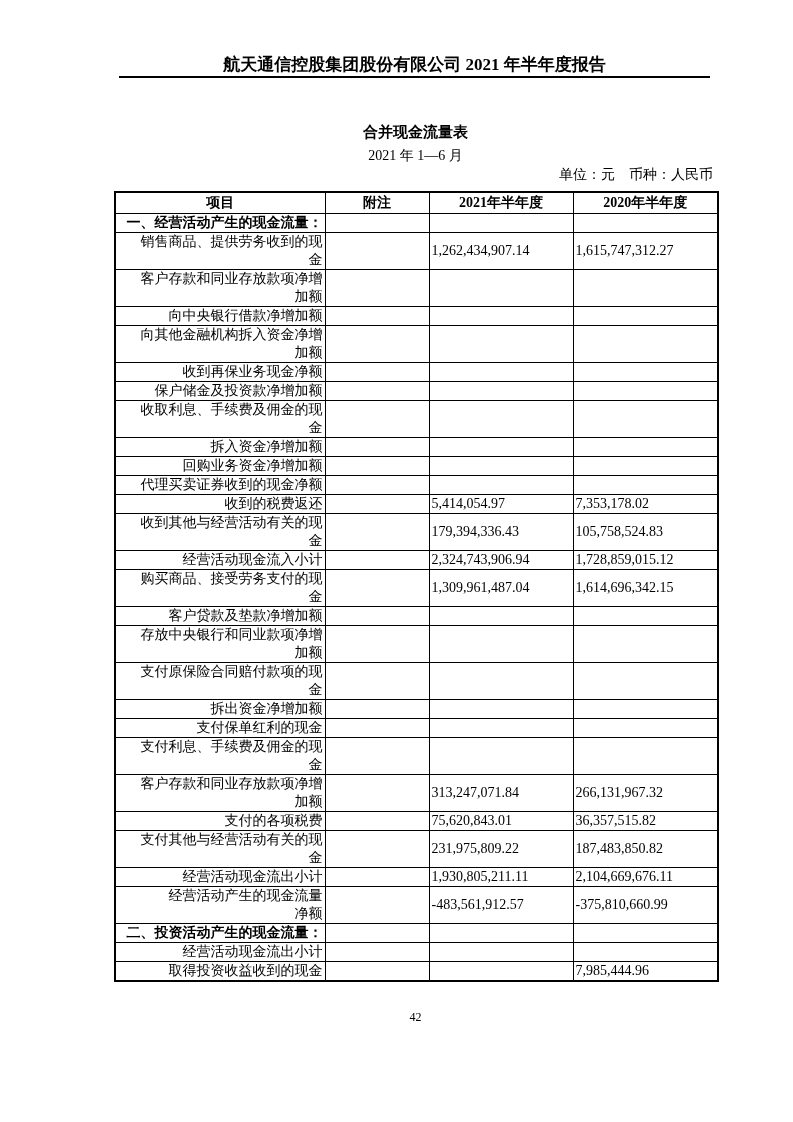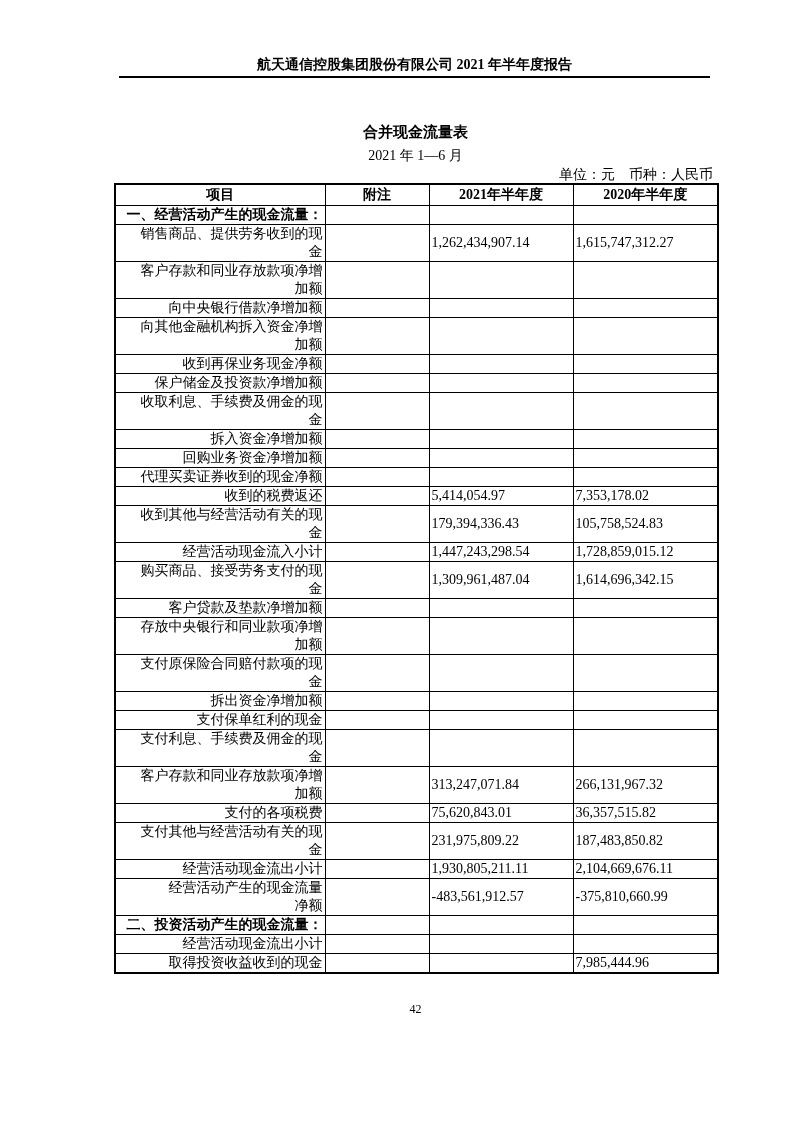--- a/index.html
+++ b/index.html
@@ -11,42 +11,42 @@
     overflow:hidden;
   }
   .content { margin-left:114px; width:603px; }
 
   .doc-header {
     margin-left:5px; width:591px;
     padding-top:57px; padding-bottom:3px;
     border-bottom:2px solid #000;
     text-align:center;
     font-weight:bold;
-    font-size:14px; line-height:16px;
+    font-size:17px; line-height:16px;
   }
   .title {
     margin-top:45px;
     text-align:center;
     font-size:15px; font-weight:bold; line-height:18px;
   }
   .period {
     margin-top:7px;
     text-align:center;
     font-size:14px; line-height:16px;
   }
   .unit-line {
     margin-top:3px;
     text-align:right;
     font-size:14px; line-height:16px;
     padding-right:4px;
     white-space:pre;
   }
 
   table.cashflow {
-    margin-top:0;
+    margin-top:8px;
     width:603px;
     border-collapse:collapse;
     border:2px solid #000;
     font-size:14px;
     table-layout:fixed;
   }
   .cashflow th, .cashflow td {
     border:1px solid #000;
     line-height:18px;
     vertical-align:middle;
@@ -176,21 +176,21 @@
           </tr>
           <tr class="row-item">
             <td class="c-item">收到其他与经营活动有关的现金</td>
             <td class="c-note"></td>
             <td class="c-val">179,394,336.43</td>
             <td class="c-val">105,758,524.83</td>
           </tr>
           <tr class="row-subtotal">
             <td class="c-item">经营活动现金流入小计</td>
             <td class="c-note"></td>
-            <td class="c-val">1,447,243,298.54</td>
+            <td class="c-val">2,324,743,906.94</td>
             <td class="c-val">1,728,859,015.12</td>
           </tr>
           <tr class="row-item">
             <td class="c-item">购买商品、接受劳务支付的现金</td>
             <td class="c-note"></td>
             <td class="c-val">1,309,961,487.04</td>
             <td class="c-val">1,614,696,342.15</td>
           </tr>
           <tr class="row-item">
             <td class="c-item">客户贷款及垫款净增加额</td>

